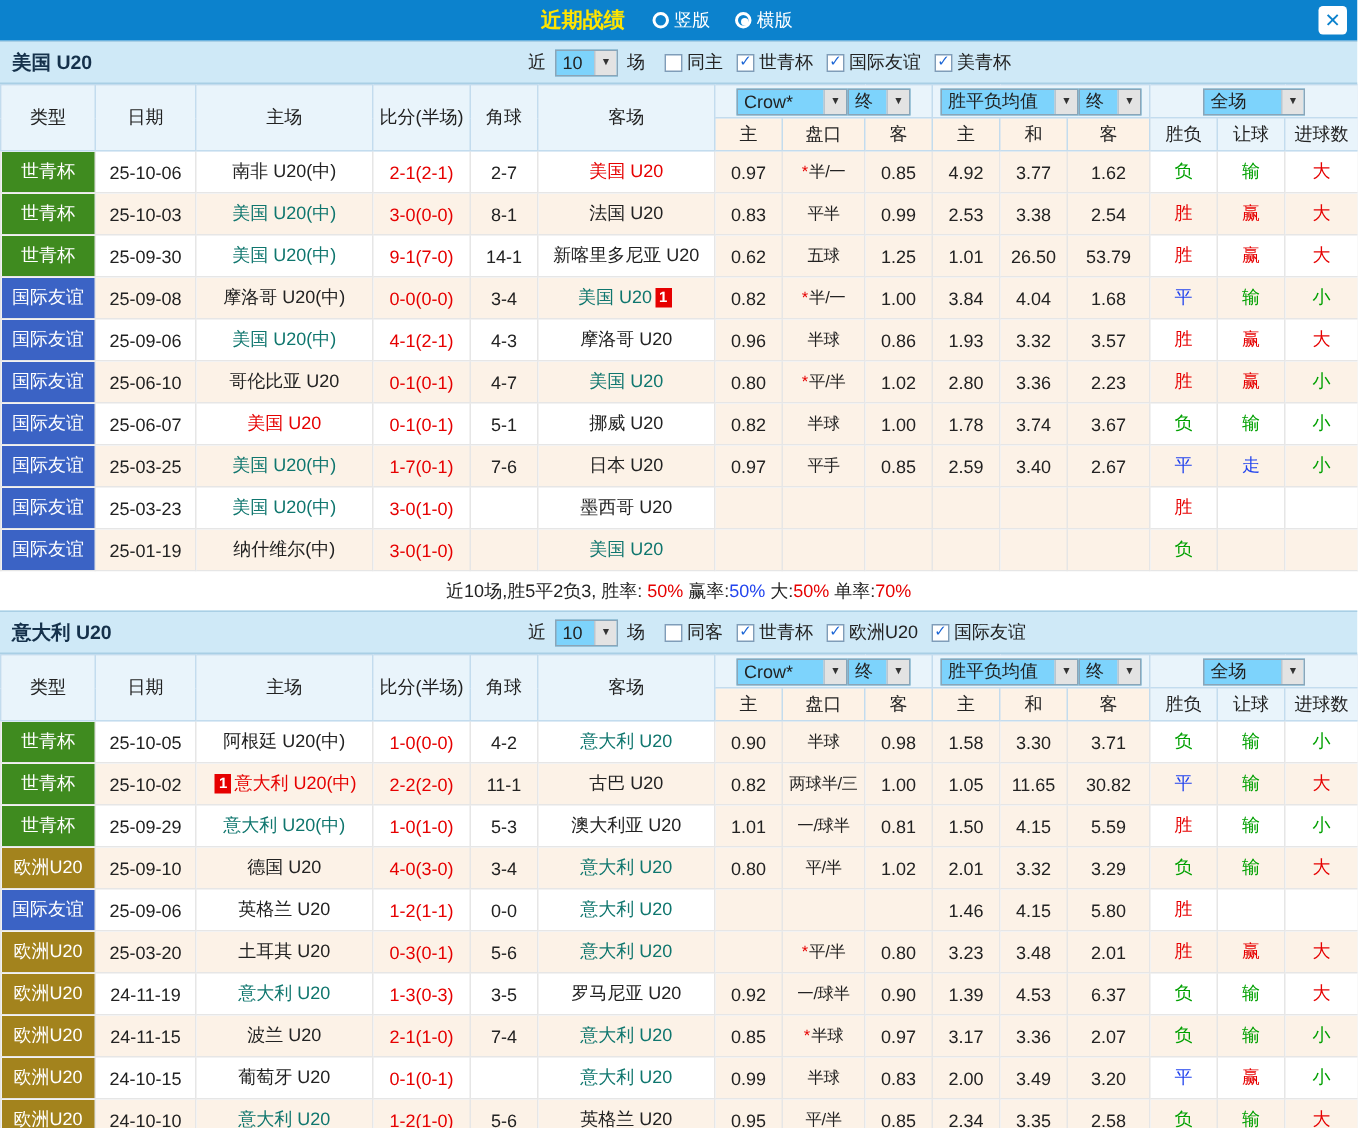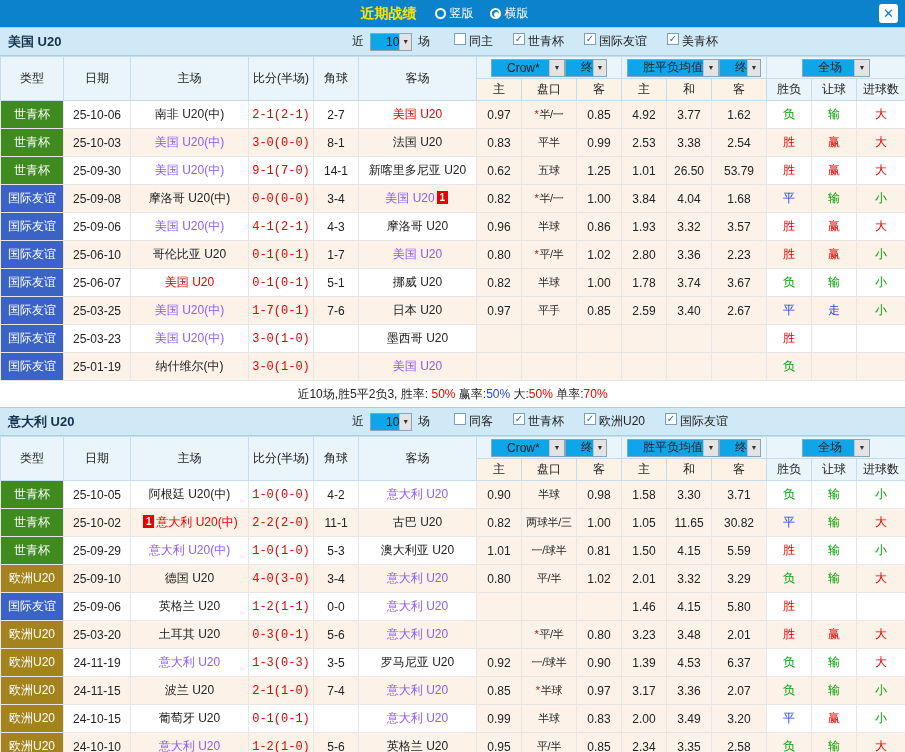--- a/index.html
+++ b/index.html
@@ -11,47 +11,47 @@
   .tb-title{color:#ffe400;font-weight:bold;font-size:14px;margin-right:18px;}
   .tb-radio{display:inline-flex;align-items:center;margin-right:16px;color:#fff;font-size:12px;cursor:pointer;}
   .rdot{width:11px;height:11px;border:2px solid #fff;border-radius:50%;margin-right:4px;position:relative;display:inline-block;}
   .rdot.on::after{content:"";position:absolute;left:2px;top:2px;width:5px;height:5px;border-radius:50%;background:#fff;}
   .close{position:absolute;right:7px;top:4px;width:19px;height:19px;background:#fff;color:#0c82cd;font-size:13px;font-weight:bold;display:flex;align-items:center;justify-content:center;border-radius:3px;cursor:pointer;}
 
   
   .sec-bar{height:29px;background:#cfe9f7;border-top:1px solid #a9cfe5;border-bottom:1px solid #a9cfe5;display:flex;align-items:center;padding:0 8px;font-size:12px;color:#222;}
   .sec-title{font-weight:bold;font-size:13px;color:#15314b;width:340px;}
   .f-label{margin:0 4px;}
-  .chk{display:inline-flex;align-items:flex-start;margin-left:20px;cursor:pointer;}
+  .chk{display:inline-flex;align-items:center;margin-left:9px;cursor:pointer;}
   .box{width:12px;height:12px;border:1px solid #7f9db9;background:#fff;margin-right:3px;display:inline-flex;align-items:center;justify-content:center;font-size:10px;color:#1c66d6;font-weight:bold;line-height:1;}
 
   
-  .sel{display:inline-flex;align-items:center;background:#0ea5e9;border:1px solid #8aa5b8;height:18px;padding-left:15px;font-size:12px;color:#222;cursor:pointer;white-space:nowrap;}
+  .sel{display:inline-flex;align-items:center;background:#7dd3fc;border:1px solid #8aa5b8;height:18px;padding-left:4px;font-size:12px;color:#222;cursor:pointer;white-space:nowrap;}
   .arr{width:15px;height:16px;margin-left:auto;background:#e3e3e3;border-left:1px solid #b9c6d0;display:inline-flex;align-items:center;justify-content:center;font-size:7px;color:#333;}
   .sel-count{width:42px;margin:0 2px;}
   .sel-odds{width:74px;}
   .sel-final{width:42px;}
   .sel-avg{width:92px;}
   .sel-full{width:68px;}
   .ddwrap{display:flex;align-items:flex-end;justify-content:center;gap:0;}
 
   
   table.grid{border-collapse:collapse;table-layout:fixed;width:905px;font-size:12px;}
   .grid th{height:22px;background:#e9f4fb;border:1px solid #c3dcee;font-weight:normal;color:#222;padding:0;white-space:nowrap;}
   .grid th.sub-odd{background:#fdf2e6;}
   .grid td{height:28px;border:1px solid #e6e6e6;text-align:center;padding:0;white-space:nowrap;overflow:hidden;color:#222;background:#fff;}
   .grid tr.alt td{background:#fcf2e7;}
   .grid td.odd-col{background:#fcf2e7;}
   .grid td.type{color:#fff;font-size:12px;}
   td.lt-wc{background:#3f8b1f !important;}
   td.lt-fr{background:#3b63c5 !important;}
   td.lt-eu{background:#a3831d !important;}
-  .grid td.score{color:#e60000;font-family:Liberation Mono, monospace;}
+  .grid td.score{color:#e60000;}
   .grid td.pk{font-size:11px;letter-spacing:-0.3px;}
-  .tn-green{color:#8b5cf6;}
+  .tn-green{color:#0f766e;}
   .tn-red{color:#e60000;}
   .tn-black{color:#222;}
   .c-red{color:#e60000;}
   .c-green{color:#00a000;}
   .c-blue{color:#2244ee;}
   .star{color:#e60000;margin-right:1px;}
   .rc{display:inline-block;min-width:11px;height:13px;line-height:13px;background:#e60000;color:#fff;font-size:10px;font-weight:bold;margin:0 2px;vertical-align:1px;padding:0 1px;}
 
   .summary{height:26px;line-height:26px;text-align:center;font-size:12px;background:#fff;}
 </style>
@@ -254,21 +254,21 @@
           <td class="odd-col">3.57</td>
           <td class="res"><span class="c-red">胜</span></td>
           <td class="res"><span class="c-red">赢</span></td>
           <td class="res"><span class="c-red">大</span></td>
         </tr>
         <tr class="alt">
           <td class="type lt-fr">国际友谊</td>
           <td class="date">25-06-10</td>
           <td class="team"><span class="tn-black">哥伦比亚 U20</span></td>
           <td class="score">0-1(0-1)</td>
-          <td class="corner">1-7</td>
+          <td class="corner">4-7</td>
           <td class="team"><span class="tn-green">美国 U20</span></td>
           <td class="odd-col">0.80</td>
           <td class="odd-col pk"><span class="star">*</span>平/半</td>
           <td class="odd-col">1.02</td>
           <td class="odd-col">2.80</td>
           <td class="odd-col">3.36</td>
           <td class="odd-col">2.23</td>
           <td class="res"><span class="c-red">胜</span></td>
           <td class="res"><span class="c-red">赢</span></td>
           <td class="res"><span class="c-green">小</span></td>

